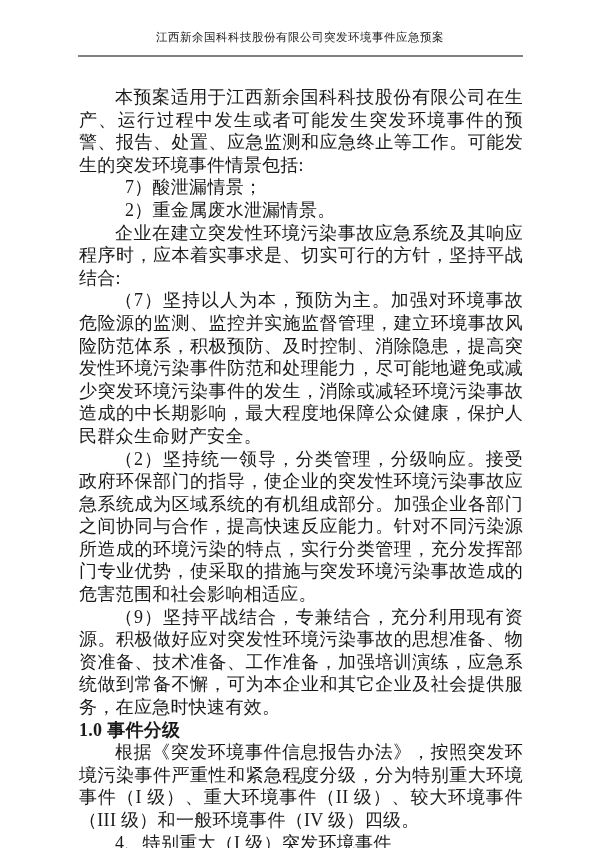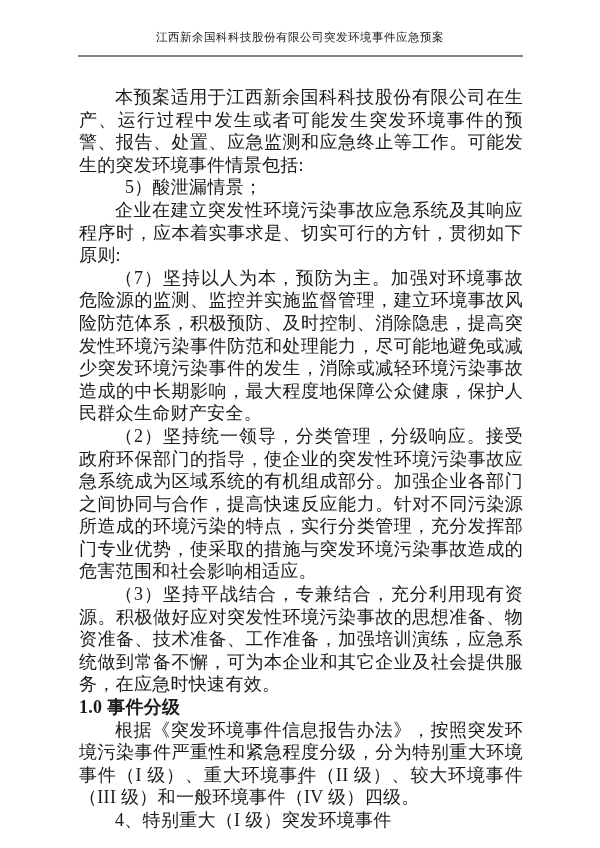--- a/index.html
+++ b/index.html
@@ -65,24 +65,25 @@
 </style>
 </head>
 <body>
 
 <div class="page">
   <div class="header-title">江西新余国科科技股份有限公司突发环境事件应急预案</div>
   <div class="header-rule"></div>
 
   <div class="doc-body">
       <p class="para">本预案适用于江西新余国科科技股份有限公司在生产、运行过程中发生或者可能发生突发环境事件的预警、报告、处置、应急监测和应急终止等工作。可能发生的突发环境事件情景包括:</p>
-      <p class="item">5）酸泄漏情景；</p>
-      <p class="para">企业在建立突发性环境污染事故应急系统及其响应程序时，应本着实事求是、切实可行的方针，贯彻如下原则:</p>
+      <p class="item">7）酸泄漏情景；</p>
+      <p class="item">2）重金属废水泄漏情景。</p>
+      <p class="para">企业在建立突发性环境污染事故应急系统及其响应程序时，应本着实事求是、切实可行的方针，坚持平战结合:</p>
       <p class="para">（7）坚持以人为本，预防为主。加强对环境事故危险源的监测、监控并实施监督管理，建立环境事故风险防范体系，积极预防、及时控制、消除隐患，提高突发性环境污染事件防范和处理能力，尽可能地避免或减少突发环境污染事件的发生，消除或减轻环境污染事故造成的中长期影响，最大程度地保障公众健康，保护人民群众生命财产安全。</p>
       <p class="para">（2）坚持统一领导，分类管理，分级响应。接受政府环保部门的指导，使企业的突发性环境污染事故应急系统成为区域系统的有机组成部分。加强企业各部门之间协同与合作，提高快速反应能力。针对不同污染源所造成的环境污染的特点，实行分类管理，充分发挥部门专业优势，使采取的措施与突发环境污染事故造成的危害范围和社会影响相适应。</p>
-      <p class="para">（3）坚持平战结合，专兼结合，充分利用现有资源。积极做好应对突发性环境污染事故的思想准备、物资准备、技术准备、工作准备，加强培训演练，应急系统做到常备不懈，可为本企业和其它企业及社会提供服务，在应急时快速有效。</p>
+      <p class="para">（9）坚持平战结合，专兼结合，充分利用现有资源。积极做好应对突发性环境污染事故的思想准备、物资准备、技术准备、工作准备，加强培训演练，应急系统做到常备不懈，可为本企业和其它企业及社会提供服务，在应急时快速有效。</p>
       <p class="heading">1.0 事件分级</p>
       <p class="para">根据《突发环境事件信息报告办法》，按照突发环境污染事件严重性和紧急程度分级，分为特别重大环境事件（I 级）、重大环境事件（II 级）、较大环境事件（III 级）和一般环境事件（IV 级）四级。</p>
       <p class="para">4、特别重大（I 级）突发环境事件</p>
     </div>
 
   <div class="page-number">2</div>
 </div>
 
 </body></html>

